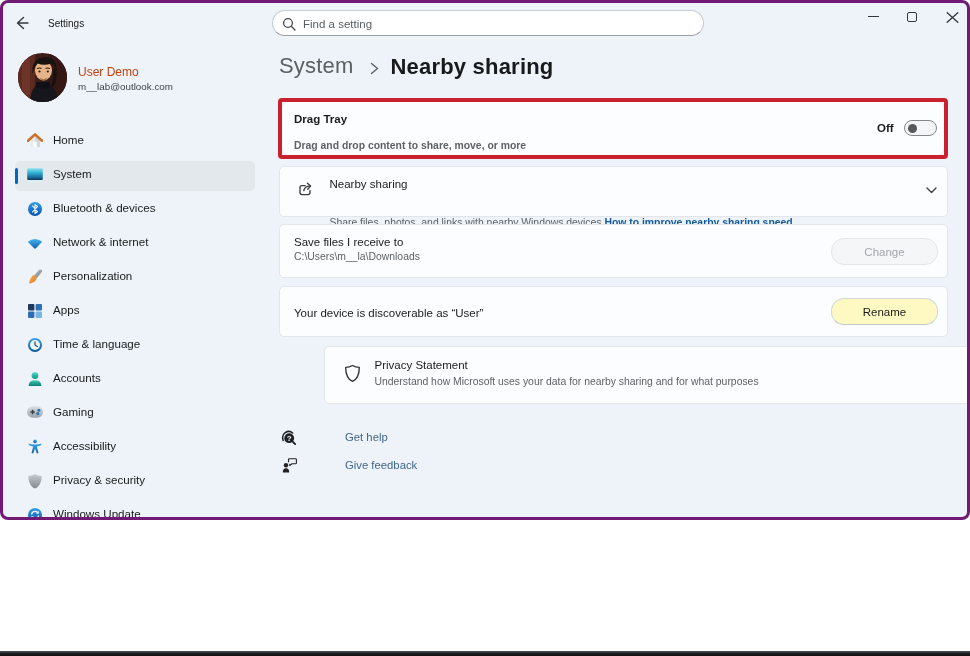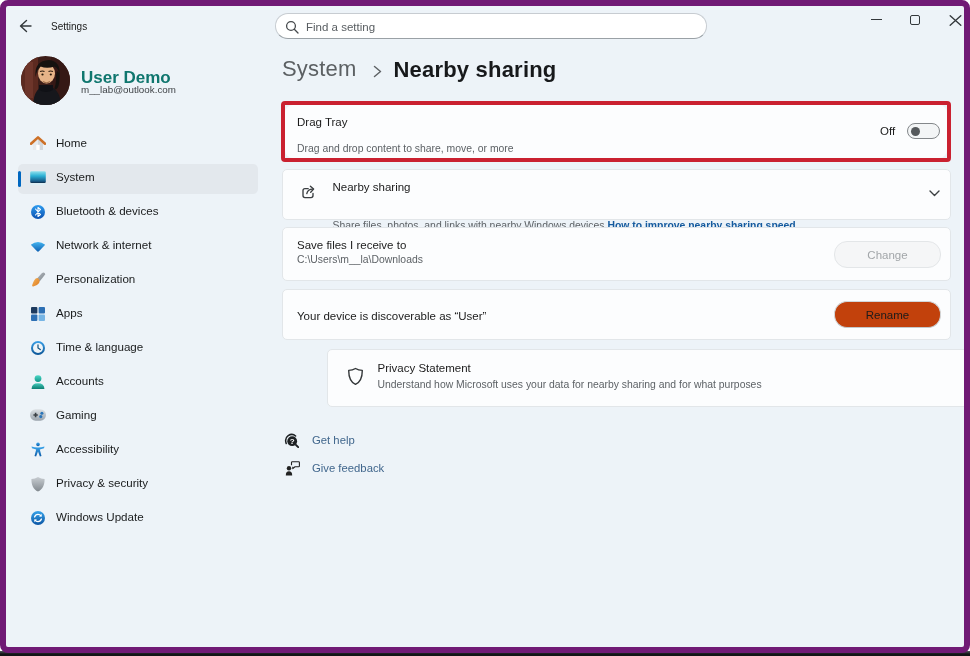--- a/index.html
+++ b/index.html
@@ -1,57 +1,57 @@
 <!DOCTYPE html>
 <html><head>
 <meta charset="utf-8">
 <style>
 * { margin:0; padding:0; box-sizing:border-box; }
 html,body { width:970px; height:656px; overflow:hidden; font-family:"Liberation Sans", sans-serif; background:#ffffff; }
 #stage { position:relative; width:970px; height:656px; }
 #bottomdark { position:absolute; left:0; right:0; bottom:0; height:5px; background:linear-gradient(#53585c,#121416 60%); }
-#win { position:absolute; left:0; top:0; width:970px; height:653px; border:6px solid #701a75; border-radius:8px; background:#edf3f8; overflow:hidden; z-index:2; }
+#win { position:absolute; left:0; top:0; width:970px; height:520px; border:3px solid #701a75; border-radius:8px; background:#edf3f8; overflow:hidden; z-index:2; }
 .abs { position:absolute; }
 
 #backarrow { left:10px; top:10.5px; width:18px; height:18px; }
 #settingsLbl { left:45px; top:15px; font-size:10px; color:#1a1a1a; }
 #searchbox { left:269px; top:7px; width:432px; height:26px; background:#fff; border:1px solid #c7ccd1; border-bottom-color:#9aa1a6; border-radius:14px; }
 #searchph { left:30px; top:7px; font-size:11.5px; color:#585d61; position:absolute; }
 #capmin { left:865px; top:13px; width:11px; height:1.4px; background:#33383b; }
 #capmax { left:904px; top:9px; width:10px; height:10px; border:1.4px solid #33383b; border-radius:2px; }
 
 
 #avatar { left:15px; top:50px; width:49px; height:49px; border-radius:50%; overflow:hidden; }
-#uname { left:75px; top:62px; font-size:17px; font-weight:700; color:#0f766e; }
+#uname { left:75px; top:62px; font-size:12px; font-weight:400; color:#c2410c; }
 #uemail { left:75px; top:78px; font-size:9.8px; color:#3f4347; }
 
 #nav { left:0; top:121px; width:260px; }
 .nav-item { position:relative; height:34px; }
 .nav-item .lbl { position:absolute; left:50px; top:9px; font-size:11.6px; color:#191b1c; }
 .nav-item svg.nic { position:absolute; left:23.5px; top:9px; }
 .nav-sel { position:absolute; left:12px; top:2.5px; width:240px; height:30px; background:#e3e8ed; border-radius:5px; }
 .nav-bar { position:absolute; left:12px; top:10px; width:3px; height:16px; background:#0067c0; border-radius:2px; }
 
 #crumb-sys { left:276px; top:50px; font-size:22px; color:#5c6063; letter-spacing:0.2px; }
 #crumb-sep { left:366px; top:57.5px; }
 #crumb-page { left:387.5px; top:51px; font-size:22px; font-weight:700; color:#17191b; letter-spacing:0.2px; }
 .card { position:absolute; left:276px; width:669px; background:#fcfdfe; border:1px solid #e2e6e9; border-radius:5px; }
 #redbox { left:275px; top:95px; width:670px; height:61px; border:4px solid #ca2130; border-radius:4px; background:transparent; z-index:5; }
-#card1 { left:279px; top:99px; width:662px; height:53px; border-radius:8px; border:none; }
+#card1 { left:279px; top:99px; width:662px; height:53px; border-radius:8px; border:none;font-weight:bold; }
 .t1 { position:absolute; font-size:11.5px; color:#1b1b1b; }
 .t2 { position:absolute; font-size:10.4px; color:#5d6266; }
 #card2 { top:163px; height:51px; }
 #card3 { top:221px; height:54px; }
 #card4 { top:283px; height:51px; }
 #card5 { top:343px; height:58px;margin-left:45px; }
 .btn { position:absolute; width:107px; height:27px; border-radius:13px; font-size:11.5px; display:flex; align-items:center; justify-content:center; }
 .btn-dis { background:#f5f6f7; border:1px solid #e3e6e8; color:#a2a6a9; }
-.btn-nor { background:#c2410c; border:1px solid #d2d7da; border-bottom-color:#c3c8cb; color:#1b1b1b; }
+.btn-nor { background:#fef9c3; border:1px solid #d2d7da; border-bottom-color:#c3c8cb; color:#1b1b1b; }
 .link { color:#145a9e; font-weight:700; }
-.helplink { position:absolute; font-size:11.3px; color:#40668c; }
+.helplink { position:absolute; font-size:11.3px; color:#40668c;margin-left:36px; }
 
 #toggle { left:901px; top:117px; width:33px; height:16px; border:1px solid #83878a; border-radius:8.5px; background:#f3f5f6; }
 #toggleball { position:absolute; left:2.5px; top:2.5px; width:9px; height:9px; border-radius:50%; background:#55595c; }
 </style>
 </head>
 <body>
 <div id="stage">
 <div id="bottomdark"></div>
 <div id="win">
 

